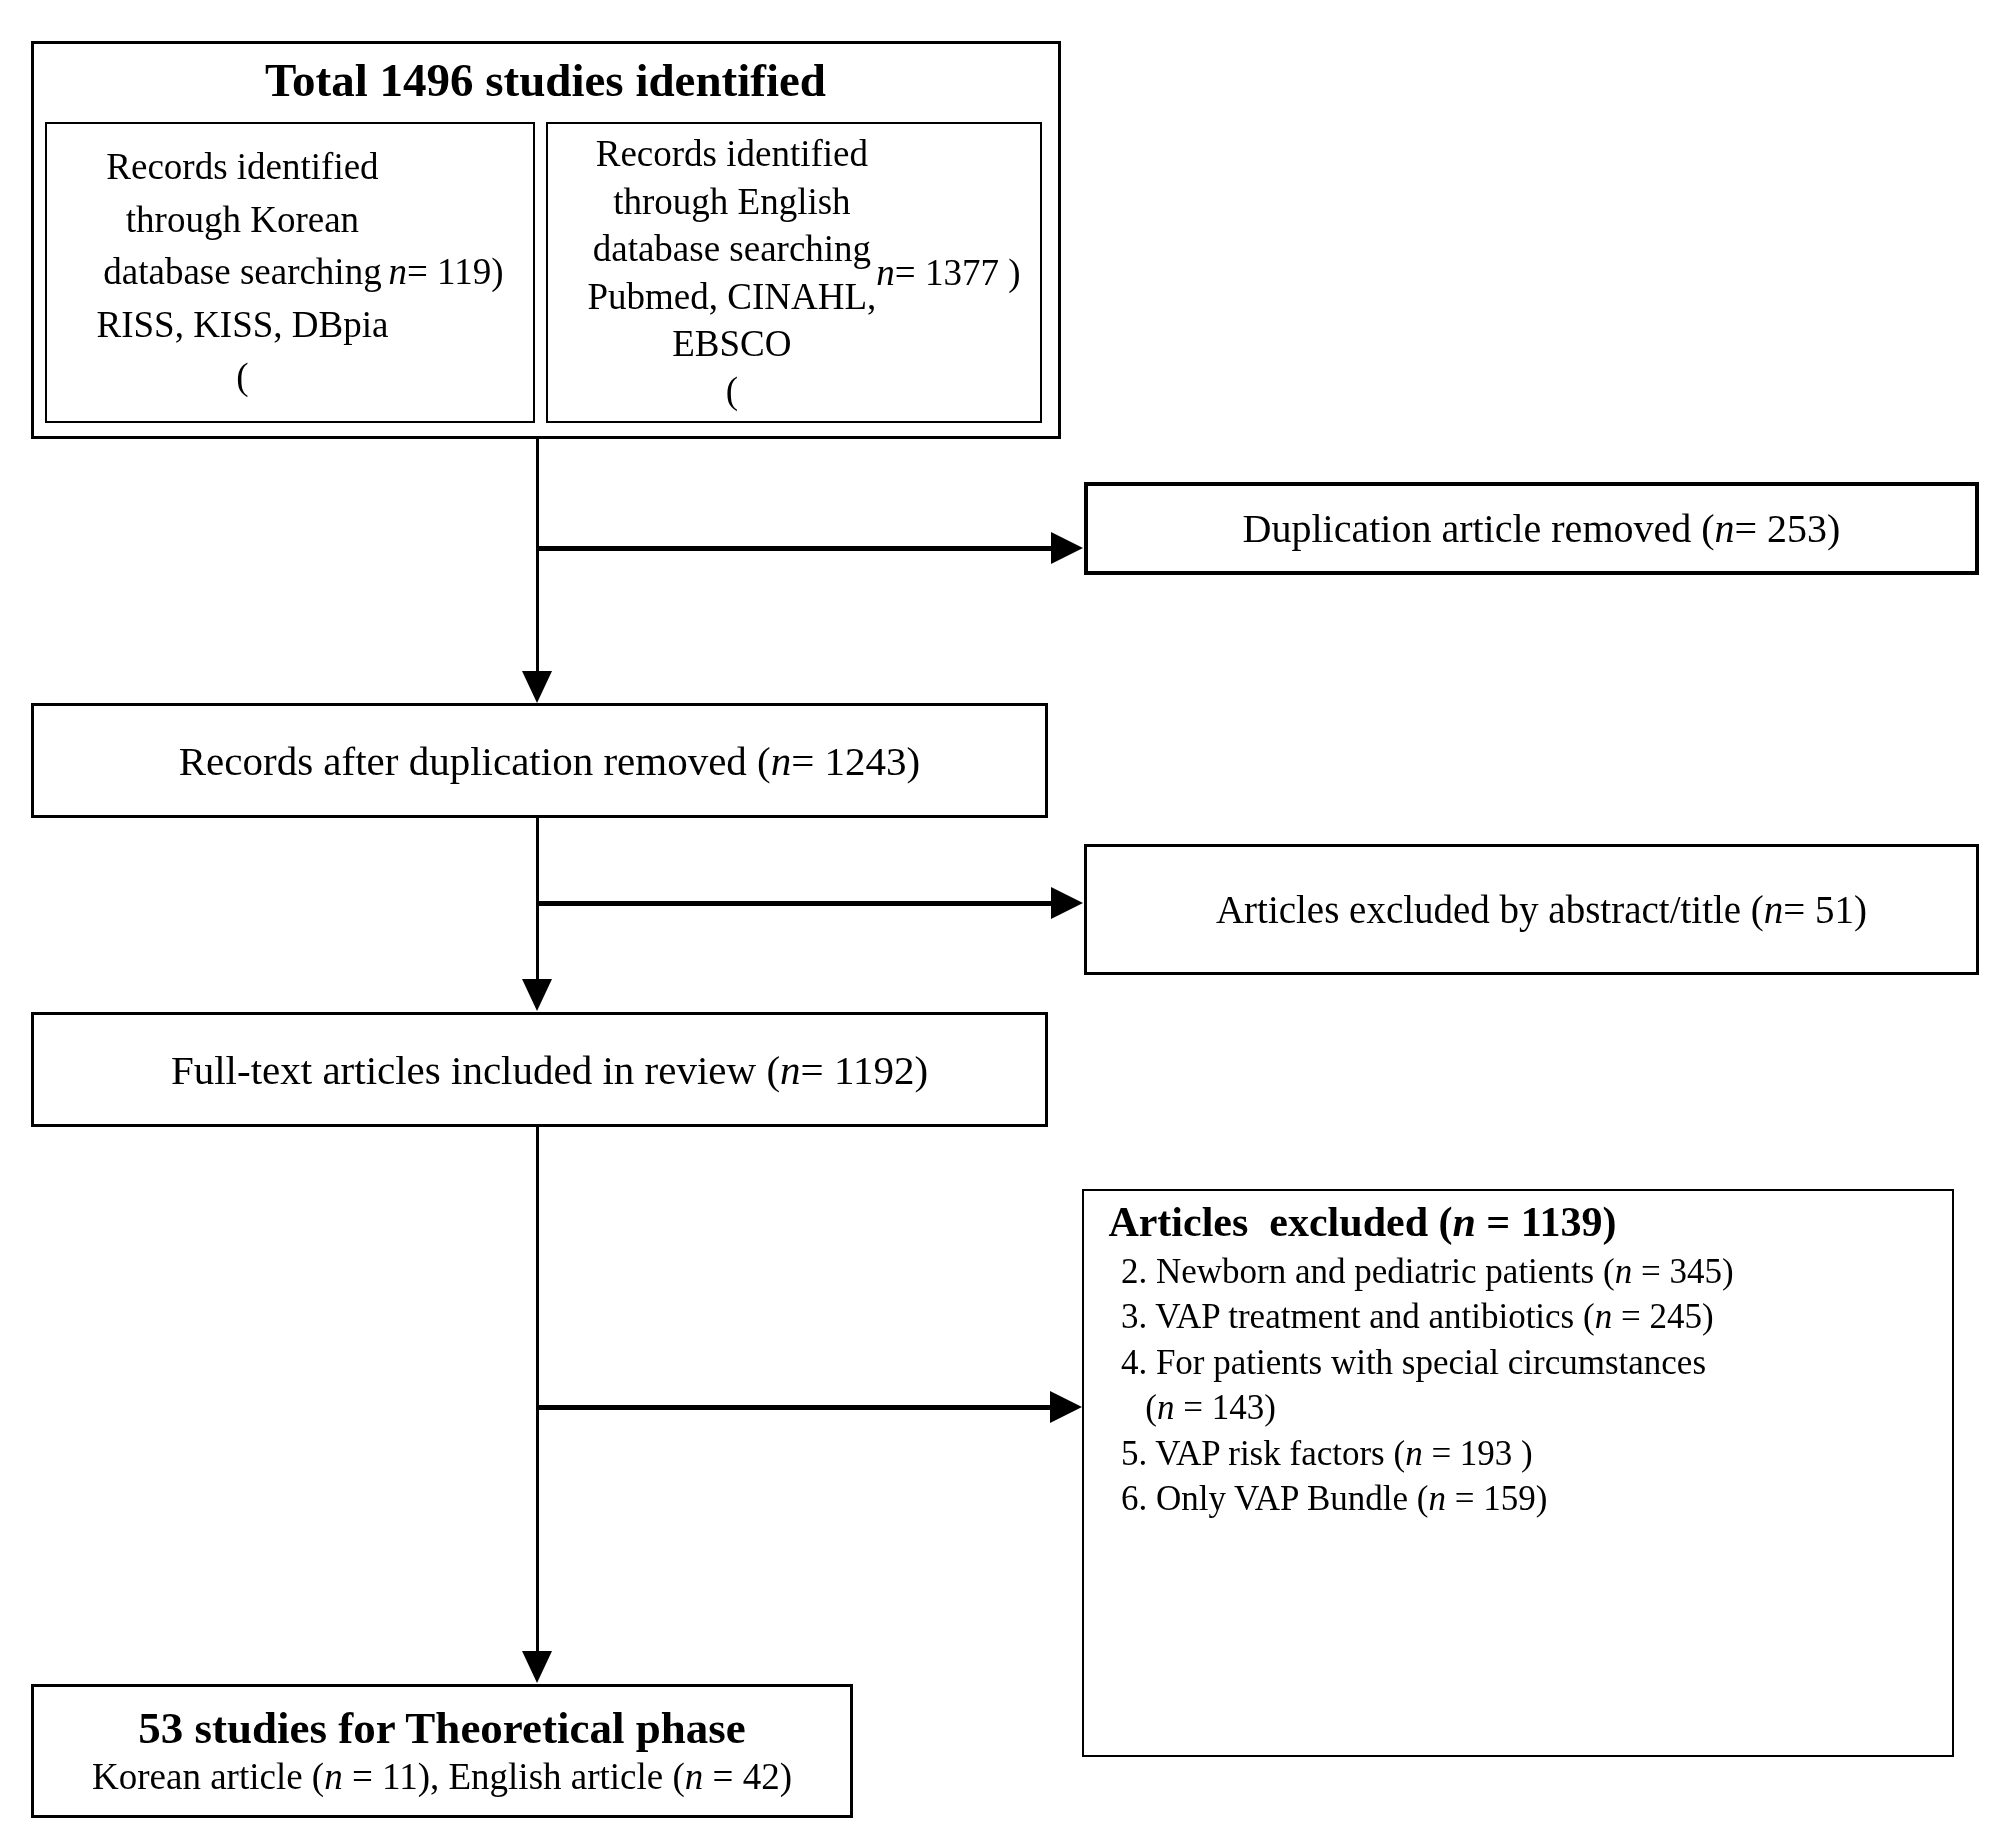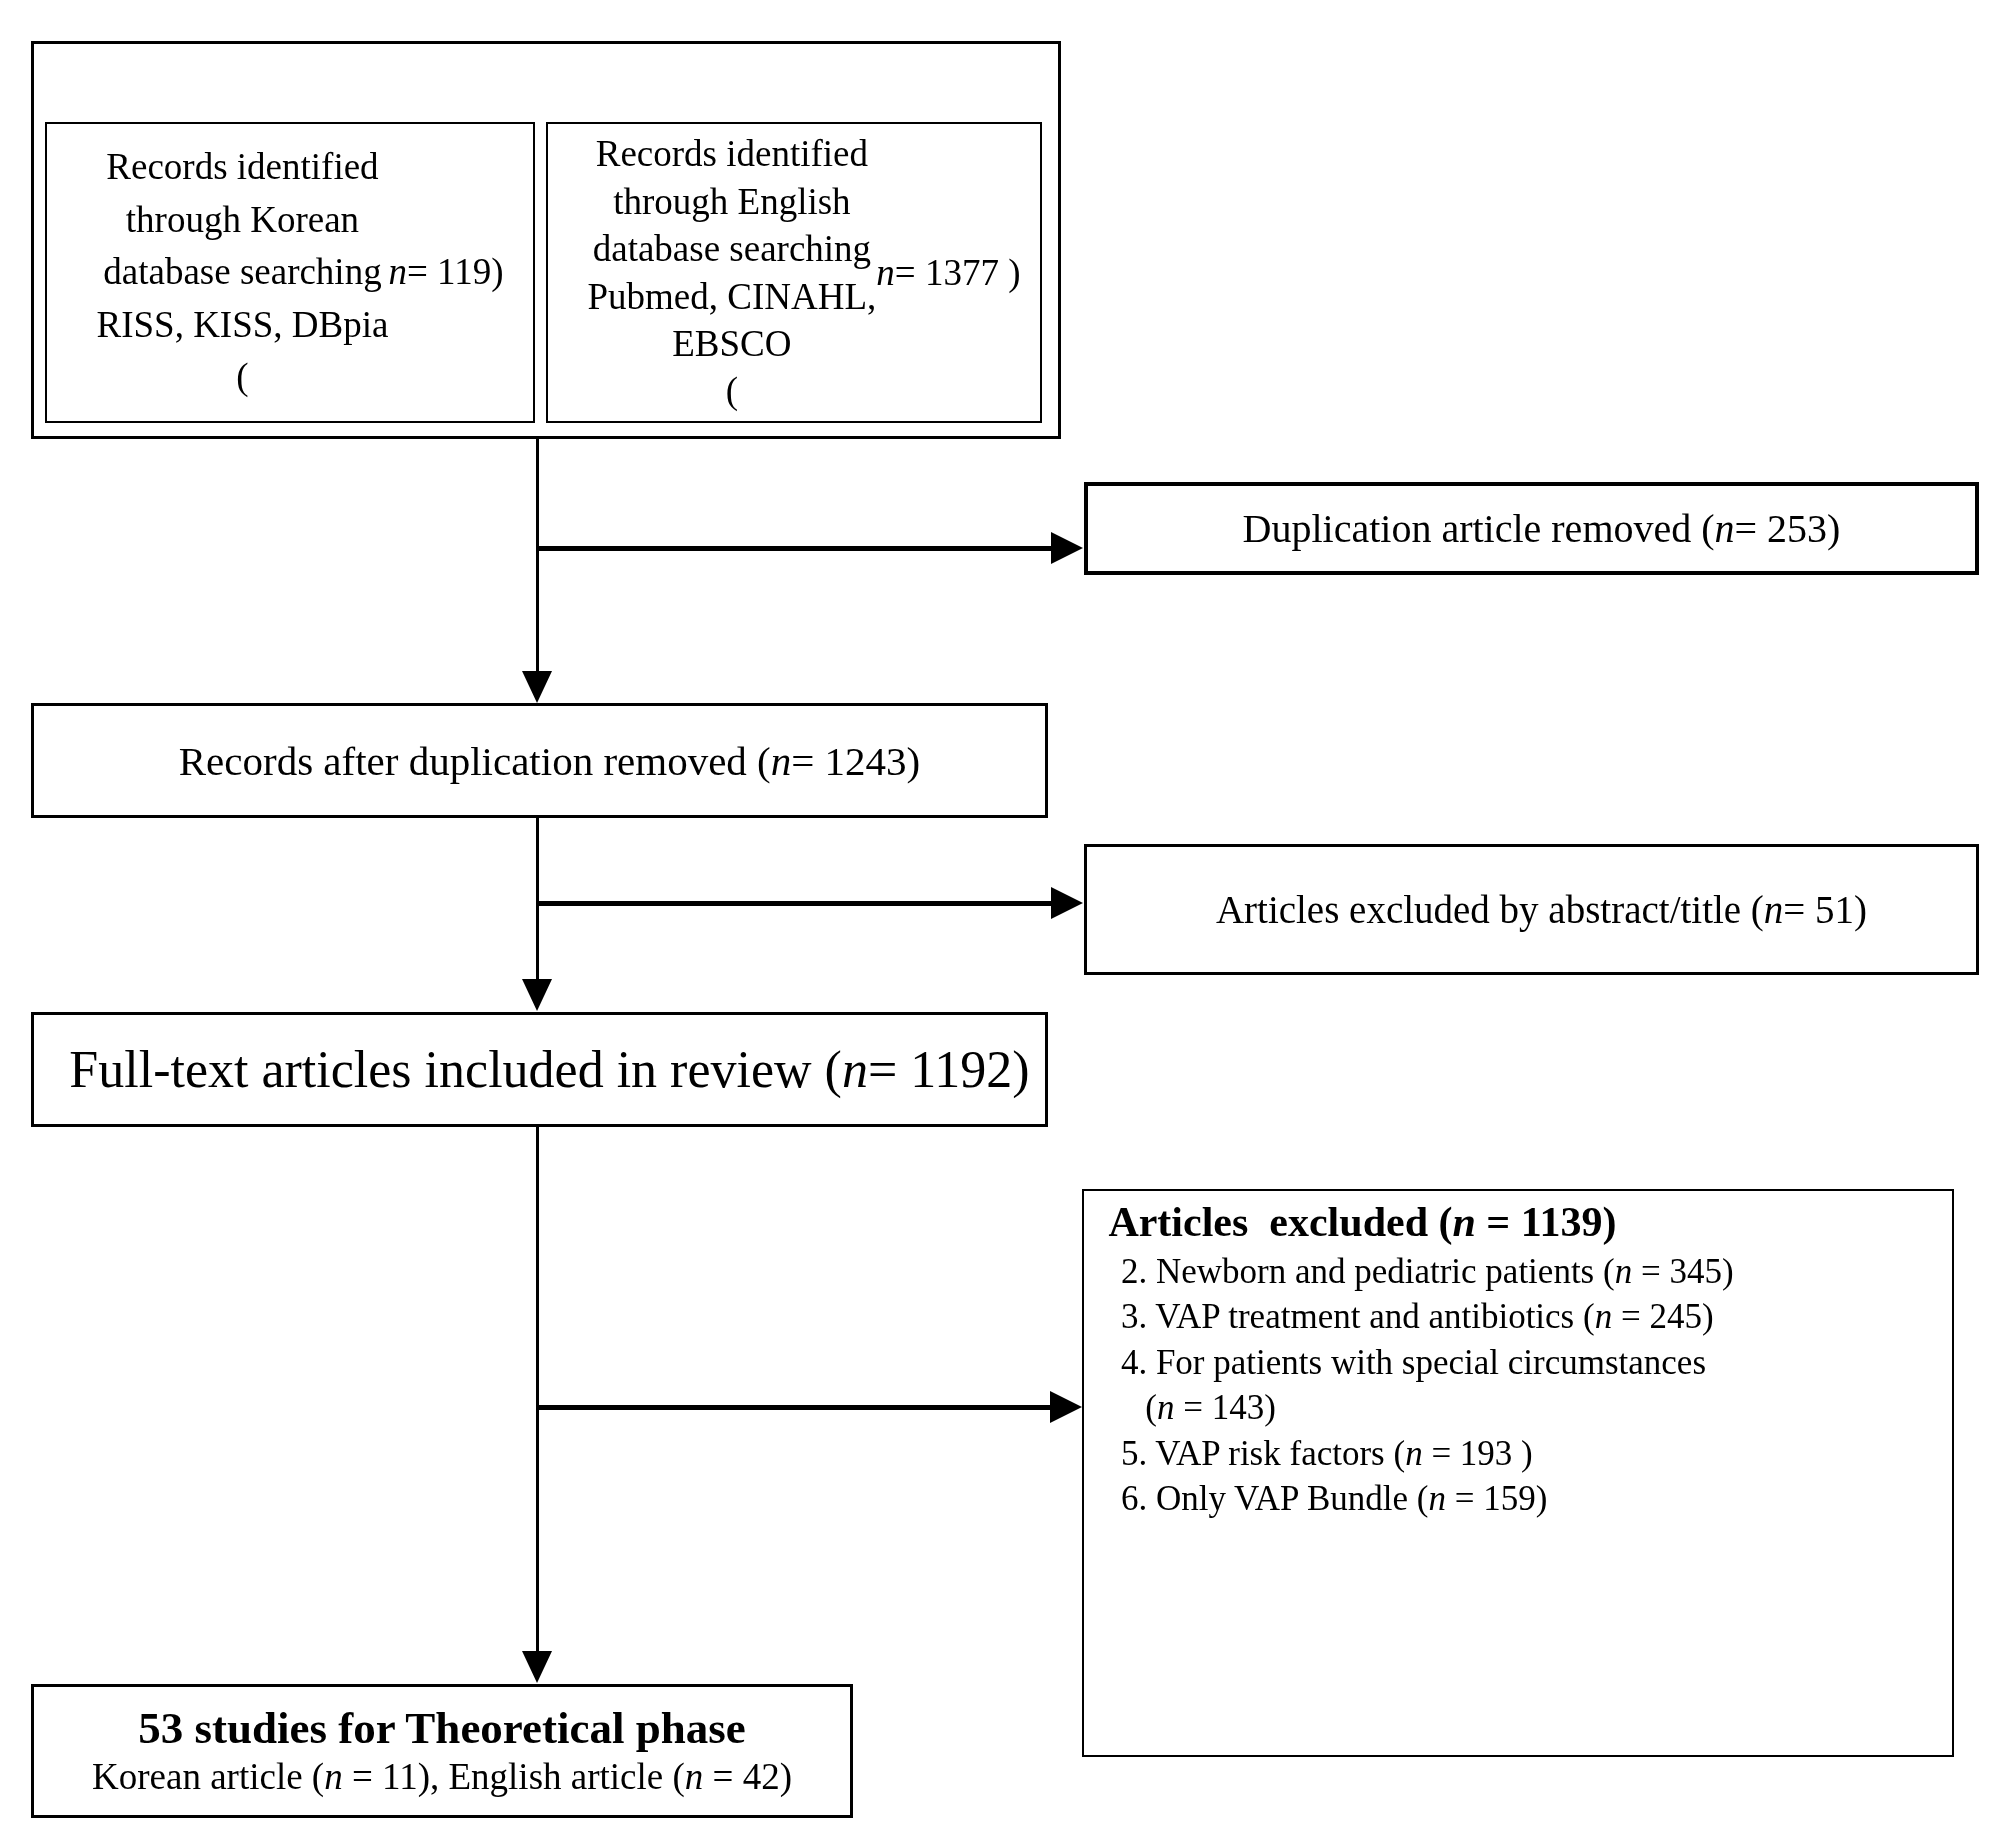--- a/index.html
+++ b/index.html
@@ -28,21 +28,21 @@
     position:absolute;left:30.5px;top:53px;width:1030px;
     text-align:center;font-size:47px;font-weight:700;
   }
   .inner-box{border-width:2.7px;font-size:37px;}
   .inner-korean{left:45px;top:122px;width:490px;height:301px;line-height:1.42;}
   .inner-english{left:546px;top:122px;width:496px;height:301px;line-height:1.28;}
   
   .dup-box{left:1084px;top:482px;width:895px;height:93px;font-size:40px;border-width:4.1px;}
   .records-box{left:31px;top:703px;width:1017px;height:115px;font-size:41px;}
   .abs-box{left:1084px;top:844px;width:895px;height:131px;font-size:39px;}
-  .full-box{left:31px;top:1012px;width:1017px;height:115px;font-size:52px;}
+  .full-box{left:31px;top:1012px;width:1017px;height:115px;font-size:41px;}
   
   .excl-box{
     left:1082px;top:1189px;width:872px;height:568px;
     border-width:2.7px;padding:6.8px 13.5px 6.8px 16.3px;
   }
   .excl-title{
     font-size:42px;font-weight:700;line-height:1.15;
     margin:0 0 2.7px 8.1px;
   }
   .excl-items{margin:0;padding:0;list-style:none;}
@@ -75,20 +75,21 @@
     border-left:32.5px solid #000000;
   }
   i{font-style:italic;}
 </style>
 </head>
 <body>
 
 <div class="canvas">
 
   <div class="box top-outer"></div>
+  <div class="top-title">Total 1496 studies identified</div>
   <div class="box inner-box inner-korean flex-center pre">Records identified
 through Korean
 database searching
 RISS, KISS, DBpia
 (<i>n</i> = 119)</div>
   <div class="box inner-box inner-english flex-center pre">Records identified
 through English
 database searching
 Pubmed, CINAHL,
 EBSCO

